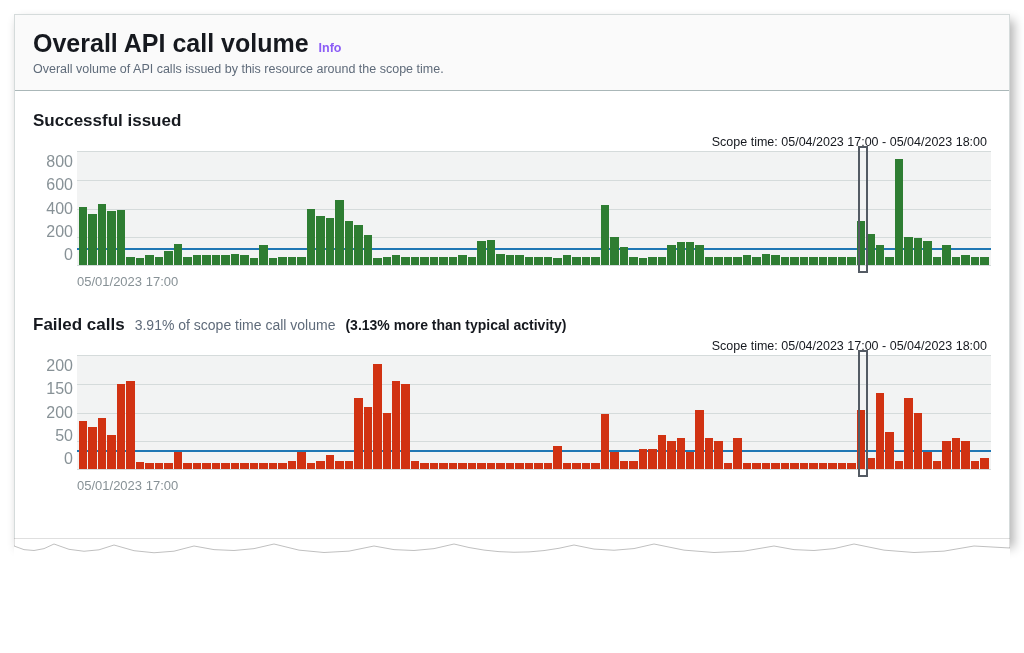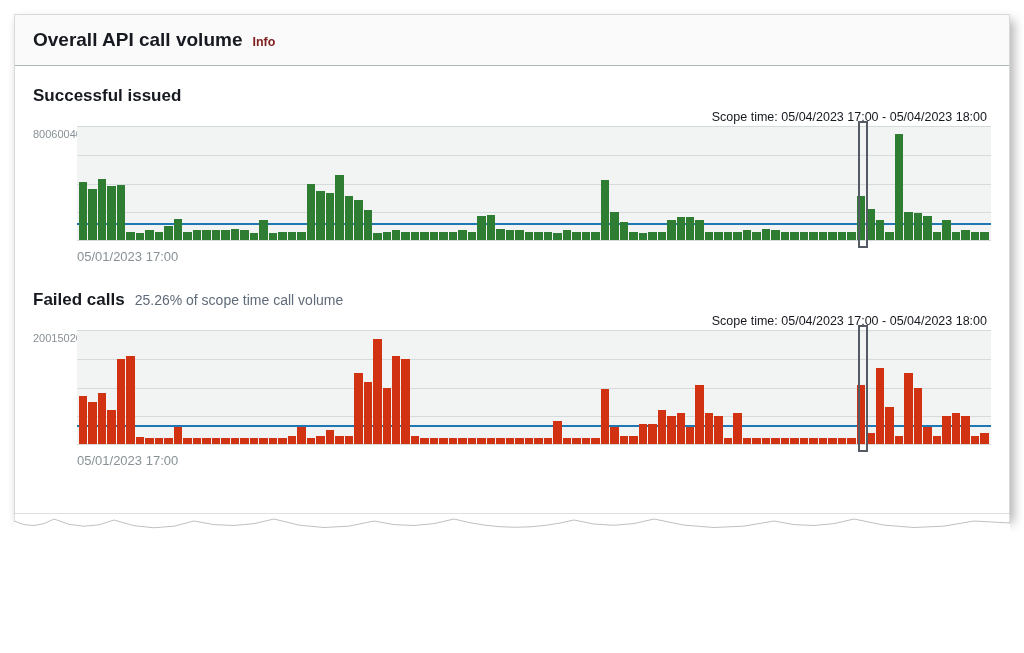--- a/index.html
+++ b/index.html
@@ -13,22 +13,22 @@
     border: 1px solid #d5dbdb;
     box-shadow: 4px 6px 10px rgba(0,0,0,0.3);
     background: #fff;
   }
   .card-header {
     padding: 14px 18px 14px 18px;
     border-bottom: 1px solid #aab7b8;
     background: #fafafa;
   }
   .title-row { display: flex; align-items: baseline; gap: 10px; }
-  .card-title { font-size: 19px; font-weight: 700; color: #16191f; }
-  .info-link  { font-size: 12.5px; font-weight: 700; color: #7f1d1d; cursor: pointer; }
+  .card-title { font-size: 25px; font-weight: 700; color: #16191f; }
+  .info-link  { font-size: 12.5px; font-weight: 700; color: #8b5cf6; cursor: pointer; }
   .card-sub   { font-size: 12.5px; color: #5f6b7a; margin-top: 4px; }
   .card-body  { padding: 12px 18px 22px 18px; }
   .toggle-row { display: flex; justify-content: flex-end; margin-bottom: 10px; }
   .seg {
     display: flex; border: 1px solid #687078; border-radius: 2px; overflow: hidden;
     width: 172px; height: 32px;
   }
   .seg button {
     flex: 1; border: none; font-size: 14px; font-weight: 700;
     cursor: pointer; background: #fff; color: #545b64;
@@ -39,23 +39,23 @@
   .chart-block { margin-top: 8px; margin-bottom: 26px; }
   .chart-title-row {
     display: flex; align-items: baseline; gap: 10px;
     font-size: 14px; color: #5f6b7a; margin-bottom: 4px;
   }
   .chart-title { font-size: 17px; font-weight: 700; color: #16191f; }
   .chart-note  { font-weight: 700; color: #16191f; }
   .scope-row   { text-align: right; font-size: 12.5px; color: #16191f; margin-bottom: 2px; padding-right: 4px;}
   .plot-wrap   { display: flex; align-items: stretch; }
   .y-axis {
-    width: 44px; display: flex; 
-    justify-content: space-between; 
-    font-size: 11px; color: #879196; padding:2px 4px 2px 0;
+    width: 44px; display: flex; flex-direction: column;
+    justify-content: space-between; align-items: flex-end;
+    font-size: 16px; color: #879196; padding:2px 4px 2px 0;
   }
   .plot {
     position: relative; flex: 1; height: 115px;
     background: #f2f3f3; border-top:1px solid #d5dbdb; border-bottom:1px solid #d5dbdb;
   }
   .plot .grid {
     position: absolute; left: 0; right: 0; height: 0;
     border-top: 1px solid #d5dbdb;
   }
   .baseline {
@@ -85,20 +85,21 @@
 </style>
 </head>
 <body>
 
 <div class="card">
   <div class="card-header">
     <div class="title-row">
       <span class="card-title">Overall API call volume</span>
       <span class="info-link">Info</span>
     </div>
+    <div class="card-sub">Overall volume of API calls issued by this resource around the scope time.</div>
   </div>
 
   <div class="card-body">
 
     <div class="chart-block">
       <div class="chart-title-row">
         <span class="chart-title">Successful issued</span>
       </div>
       <div class="scope-row">Scope time: 05/04/2023 17:00 - 05/04/2023 18:00</div>
       <div class="plot-wrap">
@@ -214,21 +215,22 @@
             </div>
             <div class="scope-marker" style="left: 85.4167%;"></div>
           </div>
       </div>
       <div class="x-label">05/01/2023 17:00</div>
     </div>
 
     <div class="chart-block">
       <div class="chart-title-row">
         <span class="chart-title">Failed calls</span>
-        <span>25.26% of scope time call volume</span>
+        <span>3.91% of scope time call volume</span>
+        <span class="chart-note">(3.13% more than typical activity)</span>
       </div>
       <div class="scope-row">Scope time: 05/04/2023 17:00 - 05/04/2023 18:00</div>
       <div class="plot-wrap">
         <div class="y-axis" id="yaxis-1">
             <span>200</span>
             <span>150</span>
             <span>200</span>
             <span>50</span>
             <span>0</span>
           </div>

